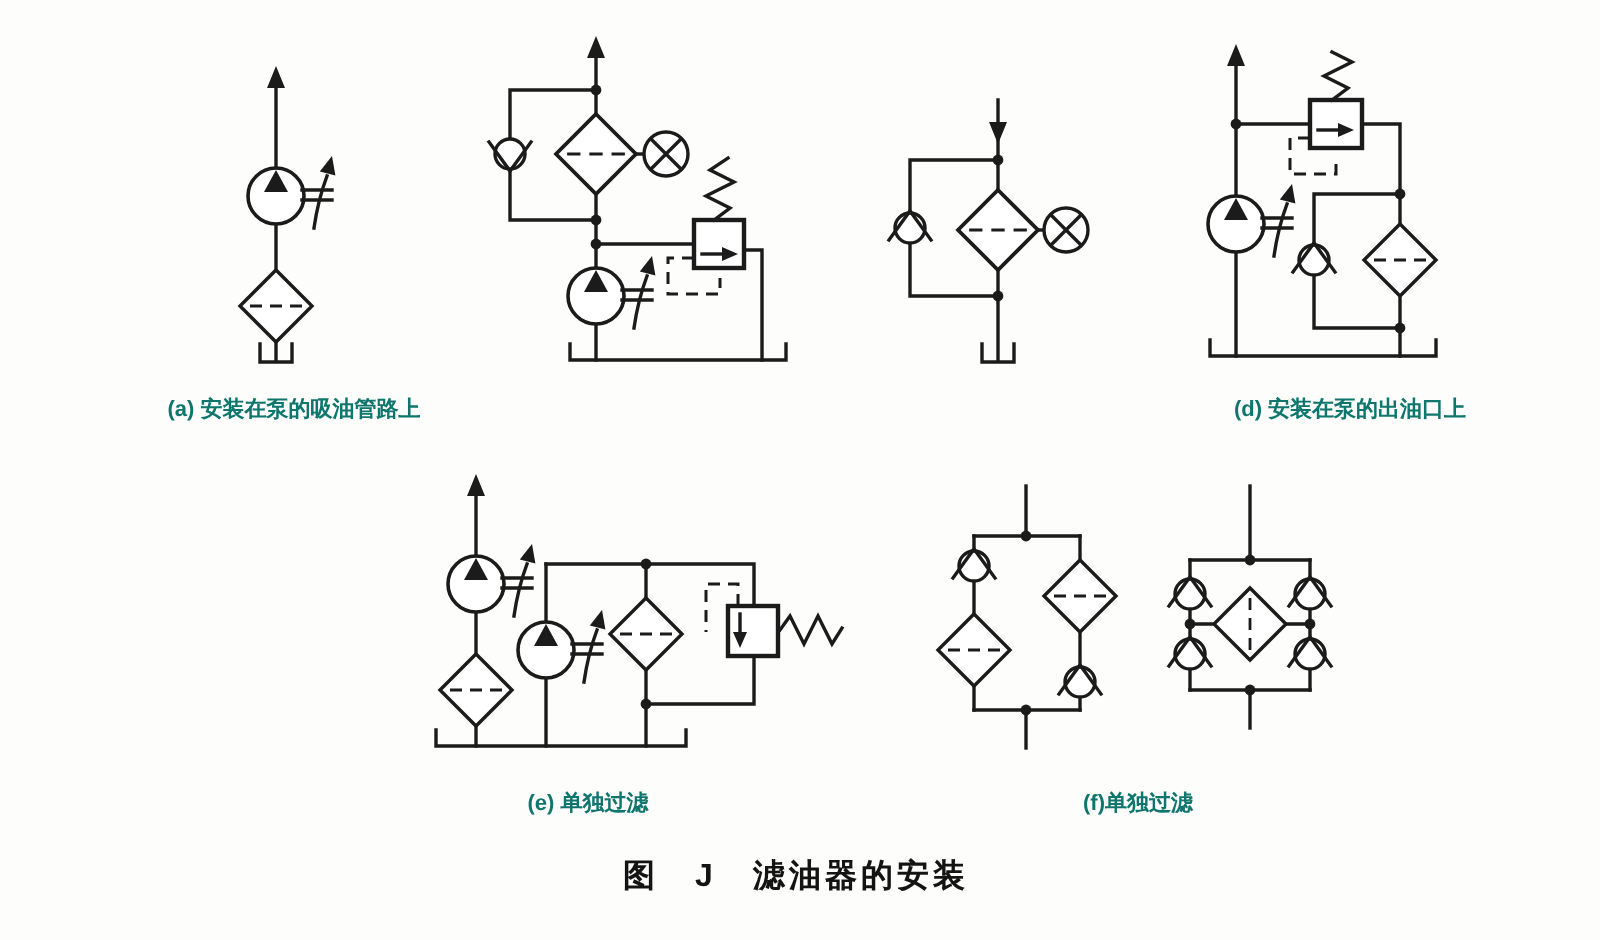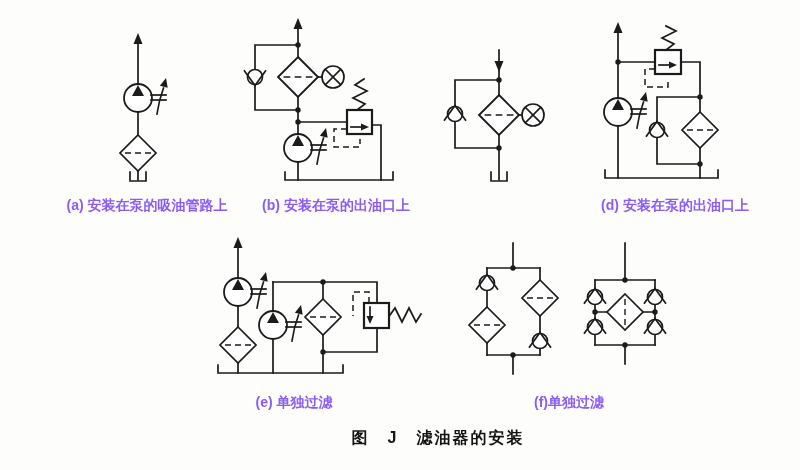--- a/index.html
+++ b/index.html
@@ -1,22 +1,22 @@
 <!DOCTYPE html>
 <html><head>
 <meta charset="utf-8">
 <style>
   html,body{margin:0;padding:0;background:#ffffff;}
   .figure{position:relative;width:800px;height:470px;background:#fdfdfb;overflow:hidden;
           font-family:"Liberation Sans","DejaVu Sans",sans-serif;}
   .figure svg{position:absolute;left:0;top:0;}
   .lbl{position:absolute;transform:translateX(-50%);white-space:nowrap;
-       font-weight:bold;font-size:14px;color:#8b5cf6;}
+       font-weight:bold;font-size:11px;color:#0f766e;}
   .caption{position:absolute;transform:translateX(-50%);white-space:nowrap;
-       font-weight:bold;font-size:16px;letter-spacing:2px;color:#141414;margin-left:40px;}
+       font-weight:bold;font-size:16px;letter-spacing:2px;color:#141414;}
   .ln{stroke:#1b1b1b;stroke-width:1.7;fill:none;stroke-linecap:square;}
   .dash{stroke:#1b1b1b;stroke-width:1.5;fill:none;stroke-dasharray:6 4;}
   .box{stroke:#1b1b1b;stroke-width:2.2;fill:#ffffff;}
   .fillink{fill:#1b1b1b;stroke:none;}
   .dot{fill:#1b1b1b;stroke:none;}
 </style>
 </head>
 <body>
 
 <div class="figure">
@@ -172,18 +172,17 @@
     <use href="#chk" transform="translate(655,327)"></use>
     <use href="#filtv" transform="translate(625,312)"></use>
     <circle cx="625" cy="280" r="2.7" class="dot"></circle>
     <circle cx="625" cy="345" r="2.7" class="dot"></circle>
     <circle cx="595" cy="312" r="2.7" class="dot"></circle>
     <circle cx="655" cy="312" r="2.7" class="dot"></circle>
   </g>
 </svg>
 
   <div class="lbl" style="left:147px;top:197px">(a) 安装在泵的吸油管路上</div>
-  <div class="lbl" style="left:336px;top:197px">(b) 安装在泵的出油口上</div>
   <div class="lbl" style="left:675px;top:197px">(d) 安装在泵的出油口上</div>
   <div class="lbl" style="left:294px;top:394px">(e) 单独过滤</div>
   <div class="lbl" style="left:569px;top:394px">(f)单独过滤</div>
   <div class="caption" style="left:398px;top:428px">图　J　滤油器的安装</div>
 </div>
 
 </body></html>

